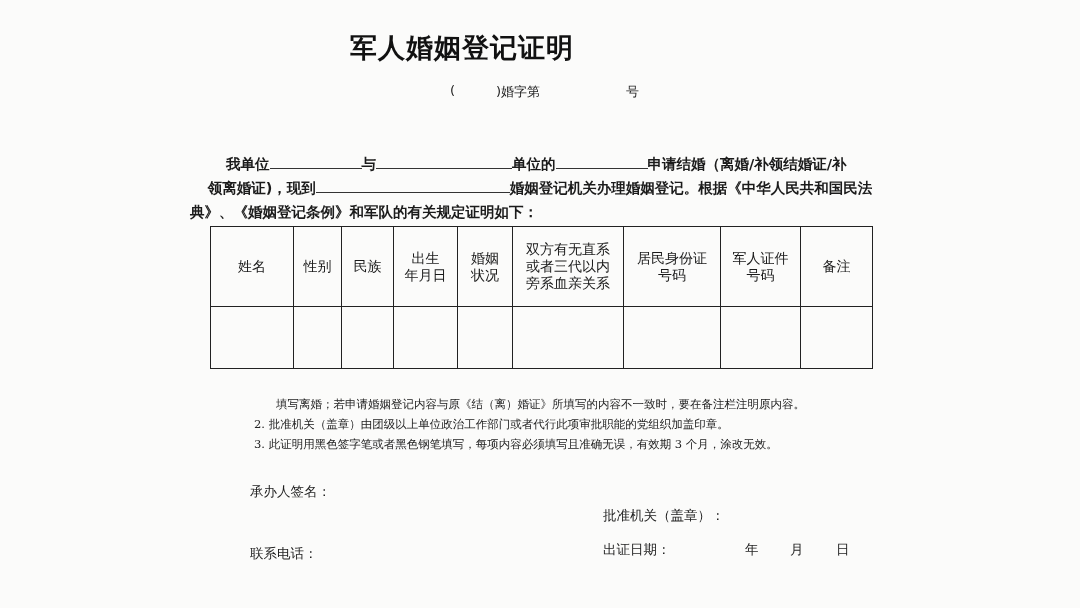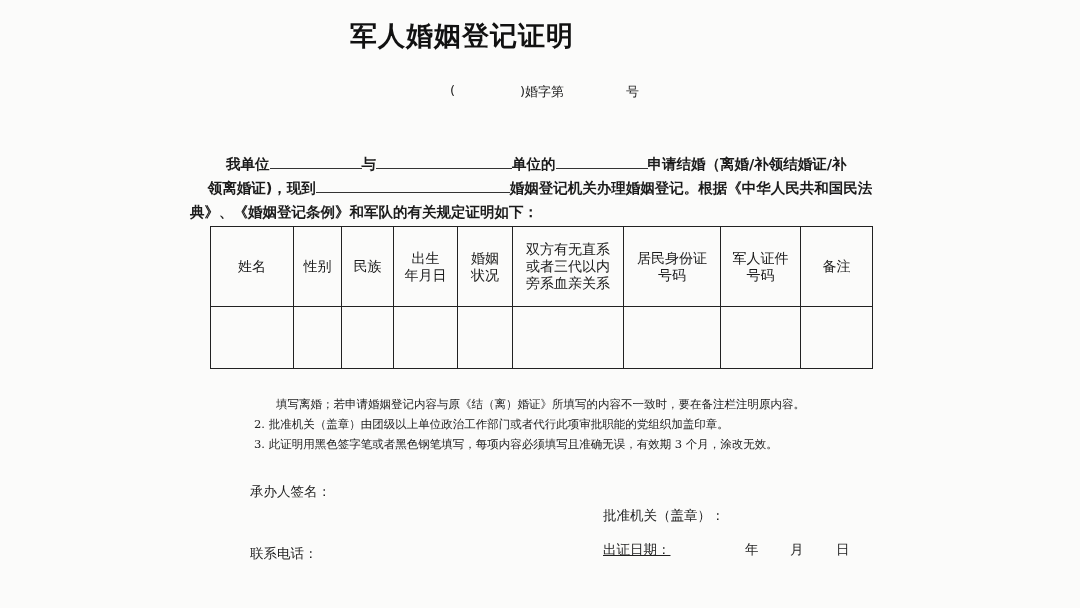--- a/index.html
+++ b/index.html
@@ -1,38 +1,38 @@
 <!DOCTYPE html>
 <html><head>
 <meta charset="utf-8">
 <style>
   html,body{margin:0;padding:0;}
   body{width:1080px;height:608px;background:#fbfbfa;position:relative;overflow:hidden;
        font-family:"DejaVu Sans","Liberation Sans",sans-serif;color:#1a1a1a;}
   .abs{position:absolute;}
-  .title{left:0;width:924px;top:18px;text-align:center;font-size:27px;font-weight:bold;
+  .title{left:0;width:924px;top:30px;text-align:center;font-size:27px;font-weight:bold;
          font-family:"DejaVu Serif","Liberation Serif",serif;letter-spacing:1px;color:#111;}
   .subno{top:83px;font-size:13px;color:#222;}
   .para{left:190px;width:700px;font-size:14.5px;line-height:24px;color:#1b1b1b;}
   .ul{display:inline-block;border-bottom:1px solid #333;height:14px;vertical-align:baseline;}
   table.reg{position:absolute;left:210px;top:226px;border-collapse:collapse;table-layout:fixed;}
   table.reg td{border:1.6px solid #222;text-align:center;vertical-align:middle;font-size:14px;
                line-height:17px;color:#1a1a1a;padding:0;}
   .notes{left:214px;top:394px;font-size:11.5px;line-height:20px;color:#222;
          font-family:"DejaVu Serif","Liberation Serif",serif;}
   .notes .row{white-space:nowrap;}
   .sig{font-size:13.5px;color:#1f1f1f;font-family:"DejaVu Serif","Liberation Serif",serif;}
 </style>
 </head>
 <body>
 
 <div class="abs title">军人婚姻登记证明</div>
 
 <div class="abs subno" style="left:450px;">(</div>
-<div class="abs subno" style="left:520px;">)婚字第</div>
+<div class="abs subno" style="left:496px;">)婚字第</div>
 <div class="abs subno" style="left:626px;">号</div>
 
 <div class="abs para" style="top:152px;font-weight:bold;">
   <div style="padding-left:36px;white-space:nowrap;">
     <span>我单位</span><span class="ul" style="width:92px"></span><span>与</span><span class="ul" style="width:136px"></span><span>单位的</span><span class="ul" style="width:92px"></span><span>申请结婚（离婚/补领结婚证/补</span>
   </div>
   <div style="white-space:nowrap;text-align:center;">
     <span>领离婚证)，现到</span><span class="ul" style="width:194px"></span><span>婚姻登记机关办理婚姻登记。根据《中华人民共和国民法</span>
   </div>
   <div>典》、《婚姻登记条例》和军队的有关规定证明如下：</div>
@@ -90,16 +90,16 @@
   </div>
   <div class="row" style="padding-left:40px">
     <span>3.</span>
     <span>此证明用黑色签字笔或者黑色钢笔填写，每项内容必须填写且准确无误，有效期 3 个月，涂改无效。</span>
   </div>
 </div>
 
 <div class="abs sig" style="left:250px;top:483px;">承办人签名：</div>
 <div class="abs sig" style="left:250px;top:545px;">联系电话：</div>
 <div class="abs sig" style="left:603px;top:507px;text-align:center;">批准机关（盖章）：</div>
-<div class="abs sig" style="left:603px;top:541px;text-decoration:underline;">出证日期：</div>
+<div class="abs sig" style="left:603px;top:541px;">出证日期：</div>
 <div class="abs sig" style="left:745px;top:541px;">年</div>
 <div class="abs sig" style="left:790px;top:541px;">月</div>
 <div class="abs sig" style="left:836px;top:541px;">日</div>
 
 </body></html>

